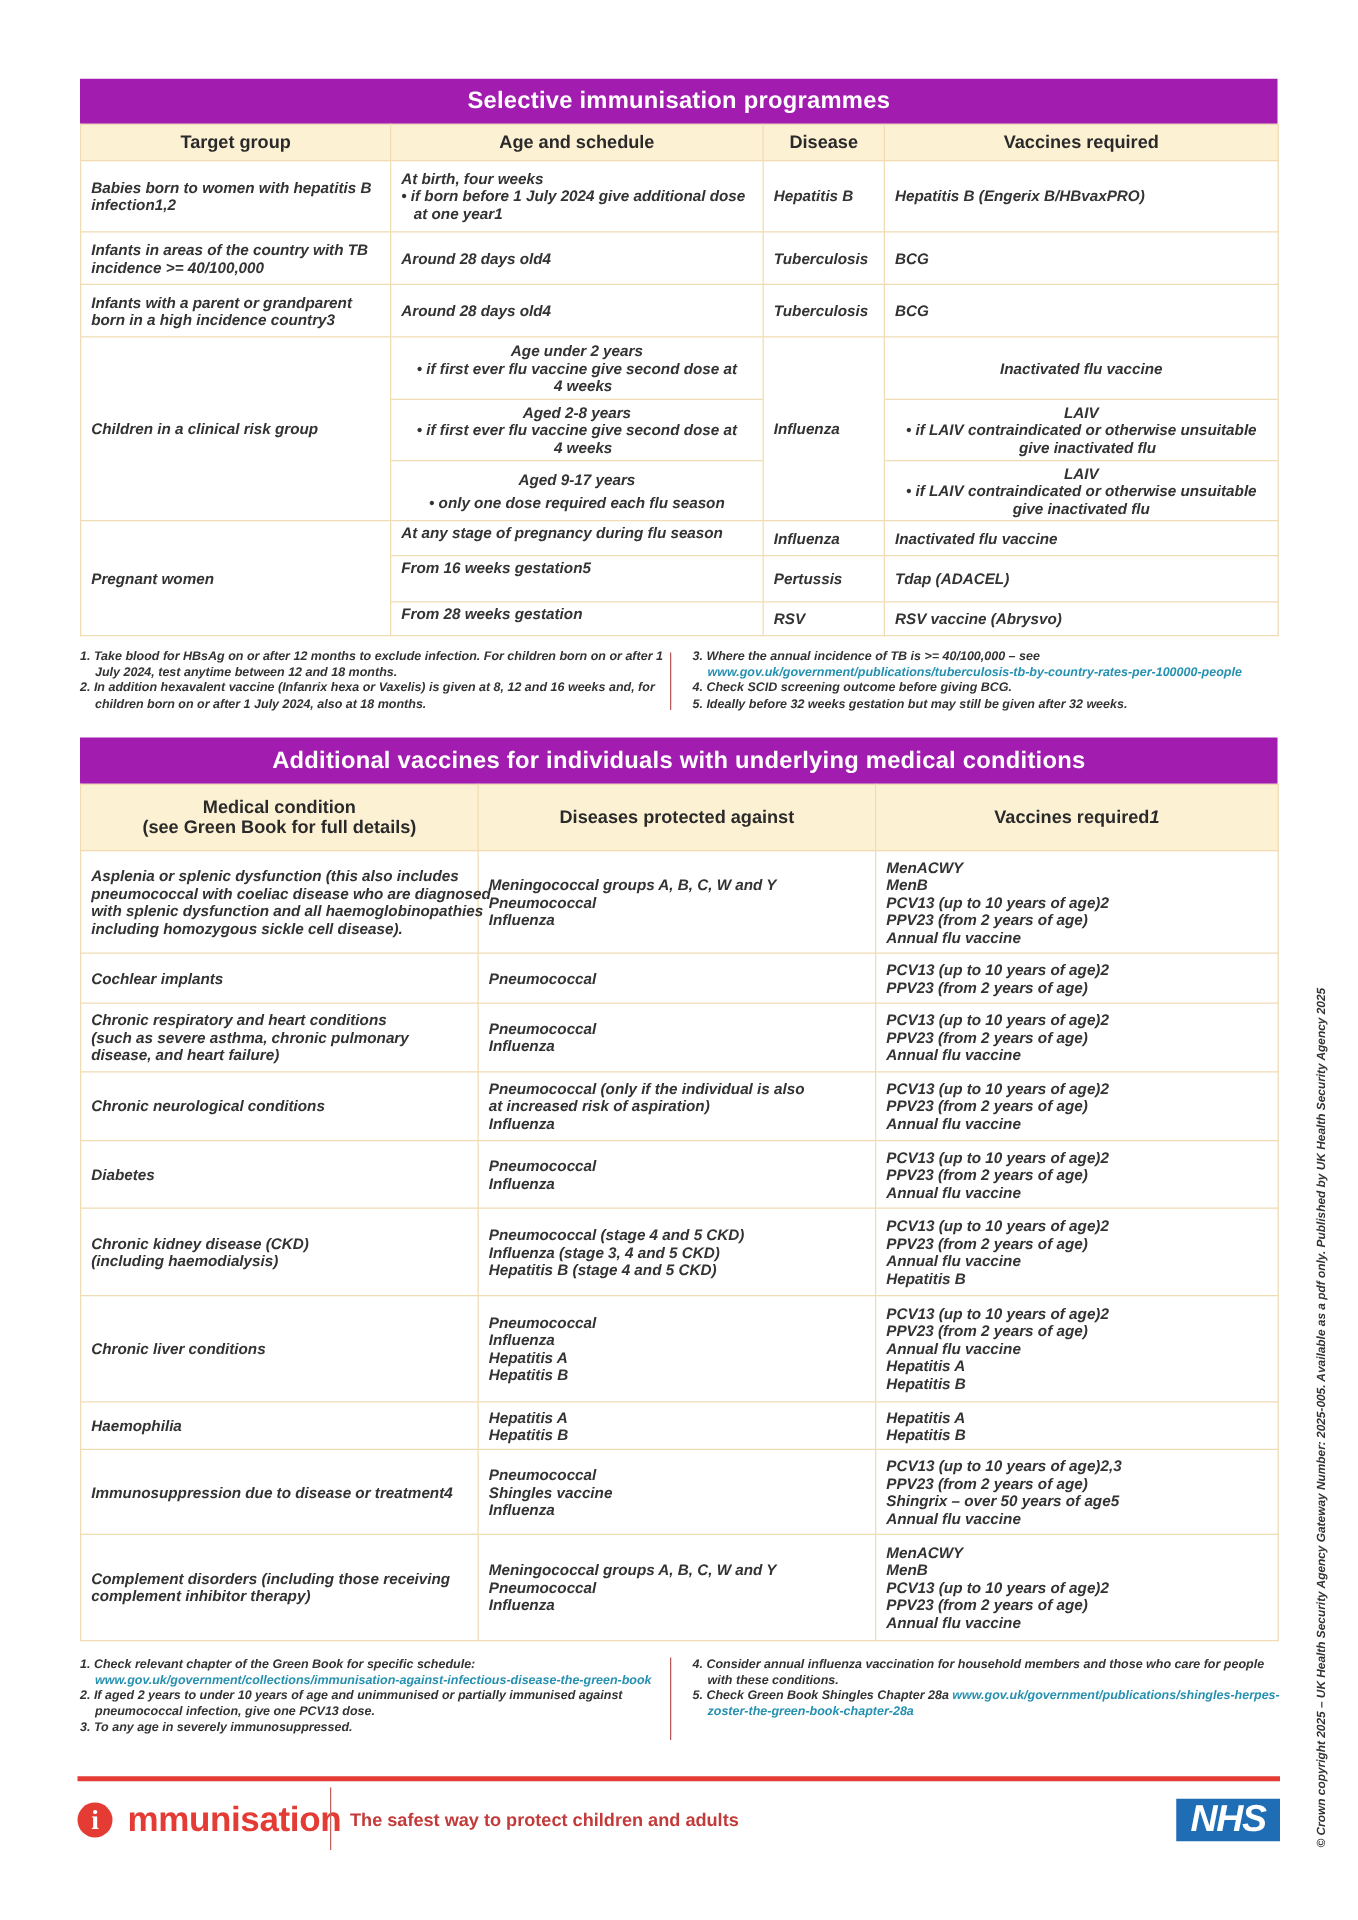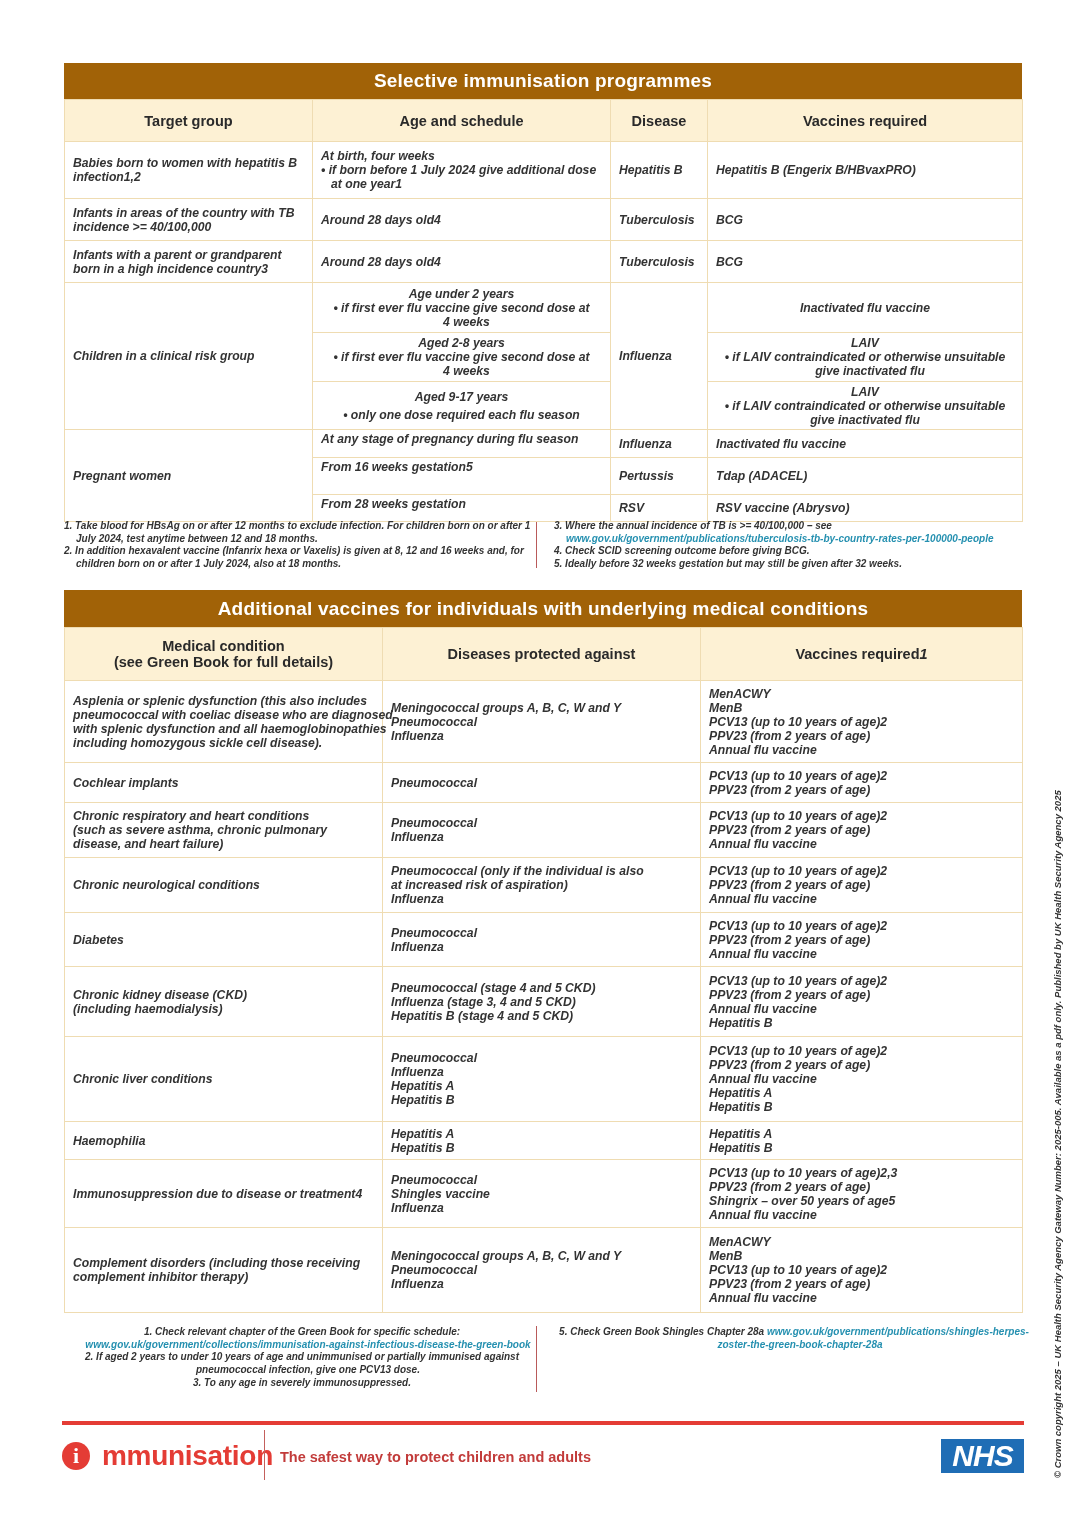--- a/index.html
+++ b/index.html
@@ -1,21 +1,21 @@
 <!DOCTYPE html>
 <html><head>
 <meta charset="utf-8">
 <style>
   * { box-sizing: border-box; margin: 0; padding: 0; }
   html, body { width: 1086px; height: 1536px; background: #ffffff; overflow: hidden; }
   body { position: relative; font-family: "Liberation Sans", sans-serif; color: #2a2a2a; }
 
   .section { position: absolute; left: 64px; width: 958px; }
   .banner {
-    background: #a16207; color: #ffffff; font-weight: bold; text-align: center;
+    background: #a21caf; color: #ffffff; font-weight: bold; text-align: center;
     font-size: 19px; height: 36px; line-height: 36px; letter-spacing: 0.2px;
   }
   table { border-collapse: collapse; width: 100%; table-layout: fixed; }
   th {
     background: #fdf1d4; color: #2a2a2a; font-weight: bold; font-size: 14.5px;
     border: 1px solid #efdcb2; text-align: center; vertical-align: middle;
   }
   td {
     border: 1px solid #efdcb2; font-style: italic; font-weight: bold; font-size: 12.2px;
     line-height: 14px; color: #333333; vertical-align: middle; padding: 2px 8px;
@@ -47,21 +47,21 @@
 <div class="section" style="top:63px;">
   <div class="banner">Selective immunisation programmes</div>
   <table>
     <colgroup>
         <col style="width:248px">
         <col style="width:298px">
         <col style="width:97px">
         <col style="width:315px">
       </colgroup>
     <tbody>
-        <tr style="height:42px;">
+        <tr style="height:29px;">
       <th>Target group</th>
       <th>Age and schedule</th>
       <th>Disease</th>
       <th>Vaccines required</th>
     </tr>
     <tr style="height:57px;">
       <td>Babies born to women with hepatitis B infection1,2</td>
       <td class="multi" style="padding-right:0;">
         <div>At birth, four weeks</div>
         <div>• if born before 1 July 2024 give additional dose</div>
@@ -330,31 +330,32 @@
             <div>MenB</div>
             <div>PCV13 (up to 10 years of age)2</div>
             <div>PPV23 (from 2 years of age)</div>
             <div>Annual flu vaccine</div>
           </td>
         </tr>
       </tbody>
   </table>
 </div>
 
-<div class="footnotes" style="top:1326px; height:64px;text-align:center;">
+<div class="footnotes" style="top:1326px; height:64px;">
   <div class="fn-col" style="left:0; width:476px;">
     <div class="fn-item">
       <span>1. Check relevant chapter of the Green Book for specific schedule:</span>
       <span class="link">www.gov.uk/government/collections/immunisation-against-infectious-disease-the-green-book</span>
     </div>
     <div class="fn-item">2. If aged 2 years to under 10 years of age and unimmunised or partially immunised against pneumococcal infection, give one PCV13 dose.</div>
     <div class="fn-item">3. To any age in severely immunosuppressed.</div>
   </div>
   <div class="fn-divider" style="left:472px; top:0; height:66px;"></div>
   <div class="fn-col" style="left:490px; width:480px;">
+    <div class="fn-item">4. Consider annual influenza vaccination for household members and those who care for people with these conditions.</div>
     <div class="fn-item">
       <span>5. Check Green Book Shingles Chapter 28a</span>
       <span class="link">www.gov.uk/government/publications/shingles-herpes-zoster-the-green-book-chapter-28a</span>
     </div>
   </div>
 </div>
 
 <div class="footer-rule"></div>
 <div class="logo">
   <span class="logo-i">i</span>

